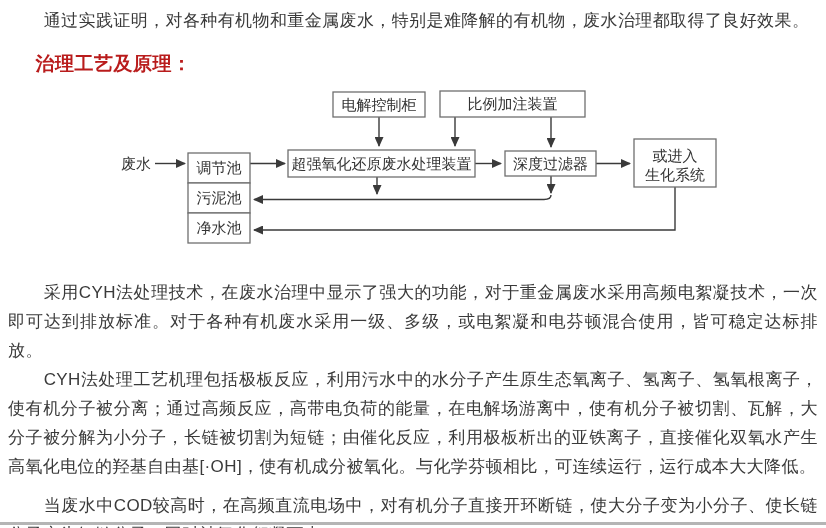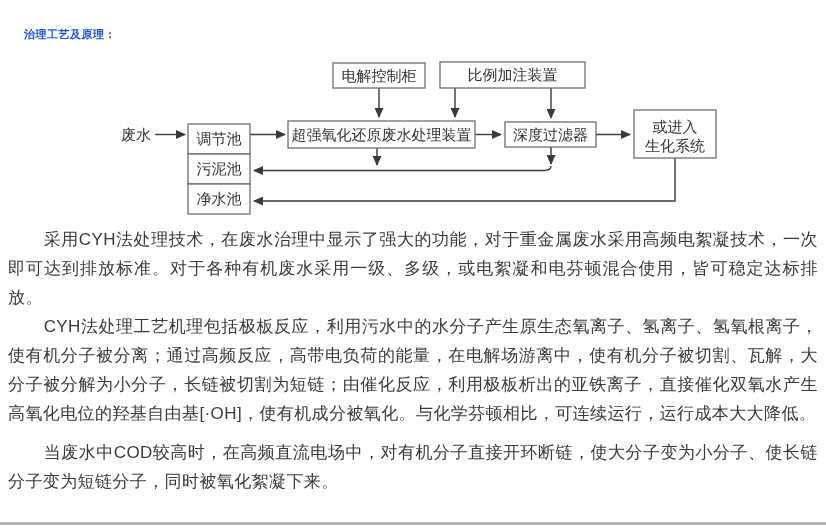--- a/index.html
+++ b/index.html
@@ -7,44 +7,45 @@
     width: 826px; height: 528px; overflow: hidden; position: relative;
     font-family: "Liberation Sans", "DejaVu Sans", sans-serif;
     color: #333333;
   }
   .doc { padding: 6px 8px 0 8px; }
   .para {
     margin: 0; font-size: 17px; line-height: 29px;
     letter-spacing: 0.4px; text-indent: 2.1em; color: #3a3a3a;
     text-align: justify;
   }
-  .para.p3 { margin-top: 0; }
+  .para.p3 { margin-top: 24px; }
   .para.p4 { }
   .para.p5 { margin-top: 10px; }
   .heading {
-    margin: 14px 0 0 0; font-size: 11px; line-height: 29px;
-    font-weight: bold; color: #1d4ed8; text-indent: 1.45em; letter-spacing: 0.5px;
+    margin: 14px 0 0 0; font-size: 19px; line-height: 29px;
+    font-weight: bold; color: #b91c1c; text-indent: 1.45em; letter-spacing: 0.5px;
   }
   svg.diagram { display: block; margin-top: 6px; }
   svg.diagram text {
     font-family: "Liberation Sans", "DejaVu Sans", sans-serif;
     font-size: 15px; fill: #333333;
   }
   svg.diagram rect { fill: #ffffff; stroke: #6f6f6f; stroke-width: 1.3; }
   svg.diagram .flowline { stroke: #3a3a3a; stroke-width: 1.4; fill: none; }
   .bottom-rule {
     position: absolute; left: 0; top: 522px; width: 826px; height: 3px;
     background: #b5b5b5;
   }
 </style>
 </head>
 <body>
 
 <div class="doc">
 
+  <p class="para">通过实践证明，对各种有机物和重金属废水，特别是难降解的有机物，废水治理都取得了良好效果。</p>
 
   <h3 class="heading">治理工艺及原理：</h3>
 
   <svg class="diagram" width="826" height="170" viewBox="0 84 826 170" xmlns="http://www.w3.org/2000/svg">
     <defs>
       <marker id="arr" viewBox="0 0 10 9" refX="9" refY="4.5" markerWidth="10" markerHeight="9" markerUnits="userSpaceOnUse" orient="auto">
         <path d="M0,0 L10,4.5 L0,9 z" fill="#3a3a3a"></path>
       </marker>
     </defs>
 

